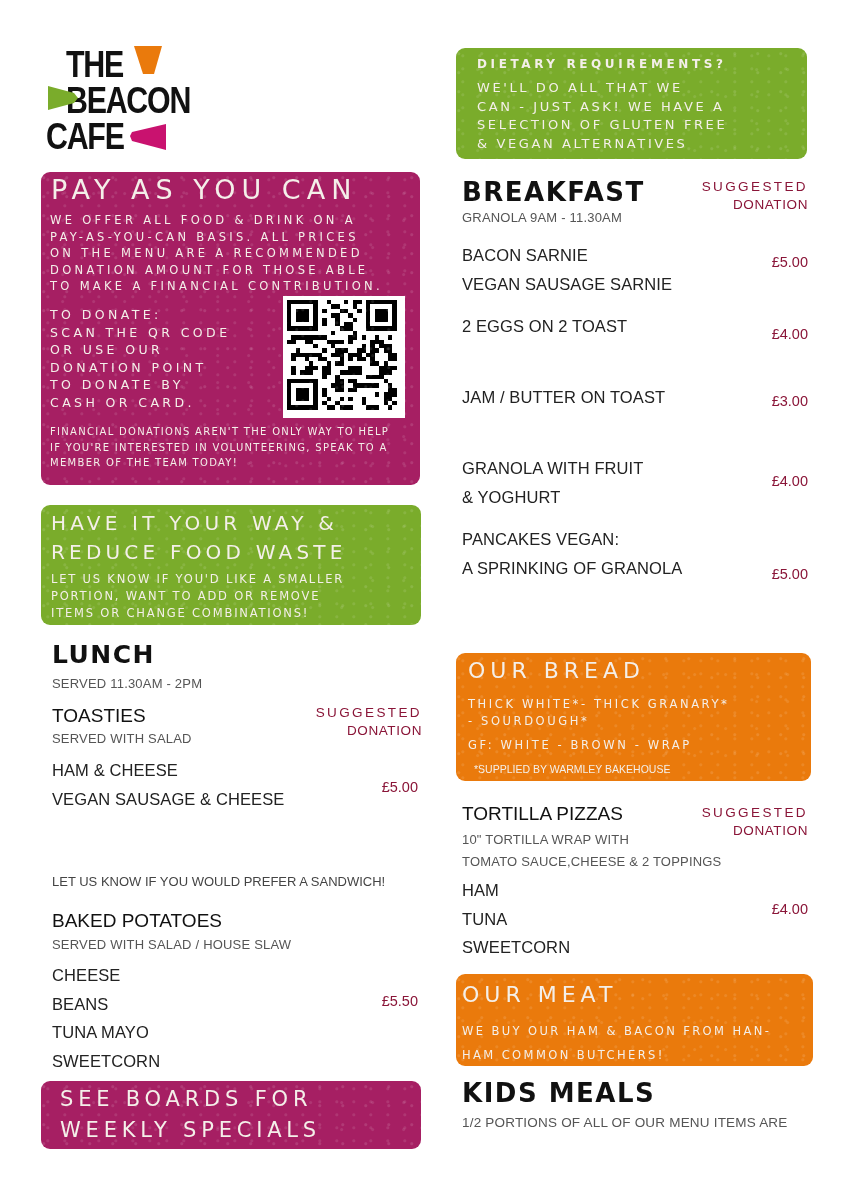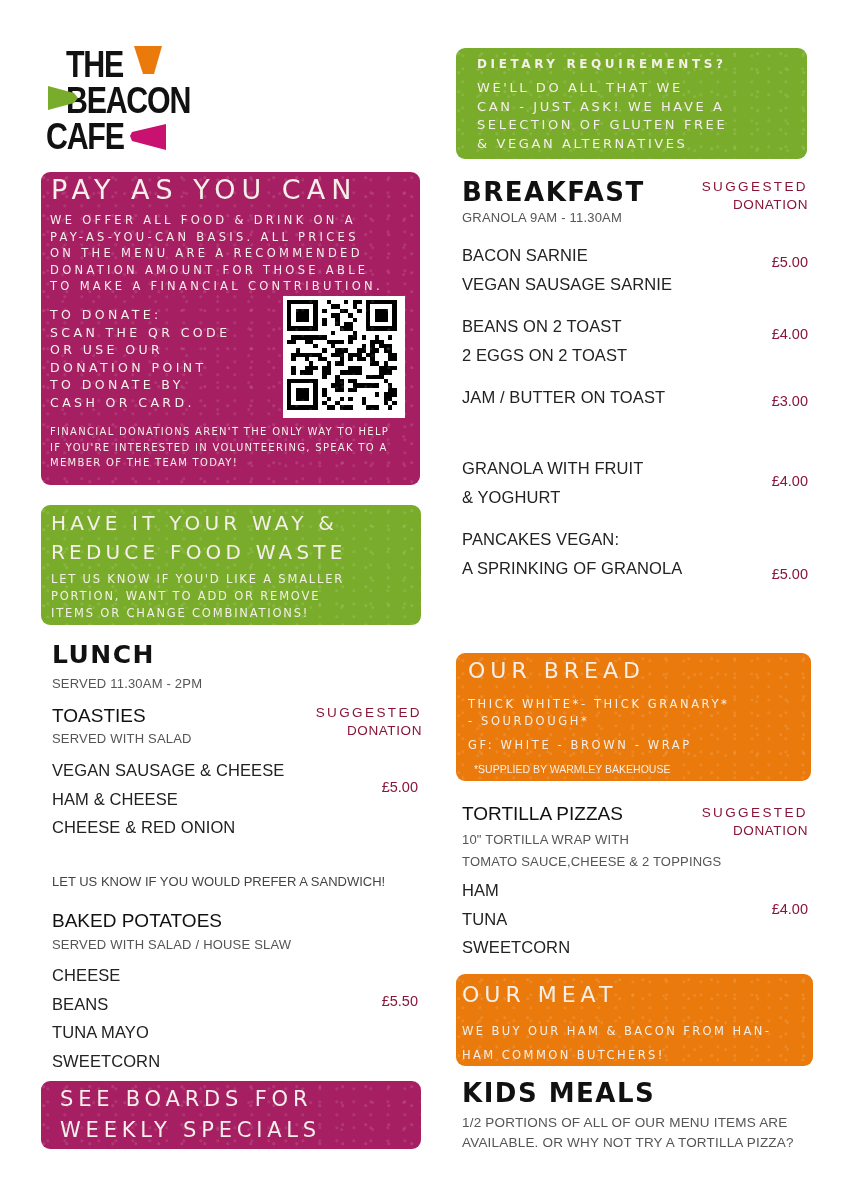--- a/index.html
+++ b/index.html
@@ -741,23 +741,22 @@
 <div class="abs section-title" style="left:52px;top:640px;">LUNCH</div>
 <div class="abs served" style="left:52px;top:676px;">SERVED 11.30AM - 2PM</div>
 
 <div class="abs sub-title" style="left:52px;top:705px;">TOASTIES</div>
 <div class="abs served" style="left:52px;top:731px;">SERVED WITH SALAD</div>
 <div class="abs sugg" style="right:426px;top:704px;">
   <span class="l1">SUGGESTED</span>
   <span class="l2">DONATION</span>
 </div>
 <div class="abs" style="left:52px;top:756px;line-height:28.5px;">
+  <div class="item">HAM &amp; CHEESE</div>
   <div class="item">VEGAN SAUSAGE &amp; CHEESE</div>
-  <div class="item">HAM &amp; CHEESE</div>
-  <div class="item">CHEESE &amp; RED ONION</div>
 </div>
 <div class="abs price" style="right:430px;top:779px;">£5.00</div>
 <div class="abs note" style="left:52px;top:874px;">LET US KNOW IF YOU WOULD PREFER A SANDWICH!</div>
 
 <div class="abs sub-title" style="left:52px;top:910px;">BAKED POTATOES</div>
 <div class="abs served" style="left:52px;top:937px;">SERVED WITH SALAD / HOUSE SLAW</div>
 <div class="abs" style="left:52px;top:961px;line-height:28.5px;">
   <div class="item">CHEESE</div>
   <div class="item">BEANS</div>
   <div class="item">TUNA MAYO</div>
@@ -779,21 +778,20 @@
   <span class="l2">DONATION</span>
 </div>
 
 <div class="abs" style="left:462px;top:241px;line-height:28.5px;">
   <div class="item">BACON SARNIE</div>
   <div class="item">VEGAN SAUSAGE SARNIE</div>
 </div>
 <div class="abs price" style="right:40px;top:254px;">£5.00</div>
 
 <div class="abs" style="left:462px;top:312px;line-height:28.5px;">
-  <div class="item">BEANS ON 2 TOAST</div>
   <div class="item">2 EGGS ON 2 TOAST</div>
 </div>
 <div class="abs price" style="right:40px;top:326px;">£4.00</div>
 
 <div class="abs" style="left:462px;top:383px;line-height:28.5px;">
   <div class="item">JAM / BUTTER ON TOAST</div>
 </div>
 <div class="abs price" style="right:40px;top:393px;">£3.00</div>
 
 <div class="abs" style="left:462px;top:454px;line-height:28.5px;">
@@ -838,14 +836,13 @@
   <div class="abs wide-title" style="left:6px;top:8px;font-size:22px;letter-spacing:5px;">OUR MEAT</div>
   <div class="abs spaced" style="left:6px;top:45px;font-size:11.5px;line-height:24px;letter-spacing:2.4px;">
     <div>WE BUY OUR HAM &amp; BACON FROM HAN-</div>
     <div>HAM COMMON BUTCHERS!</div>
   </div>
 </div>
 
 <div class="abs section-title" style="left:462px;top:1078px;font-size:26px;">KIDS MEALS</div>
 <div class="abs served" style="left:462px;top:1113px;font-size:13.5px;line-height:20px;color:#555;">
   <div>1/2 PORTIONS OF ALL OF OUR MENU ITEMS ARE</div>
-  <div>AVAILABLE. OR WHY NOT TRY A TORTILLA PIZZA?</div>
 </div>
 
 </body></html>

